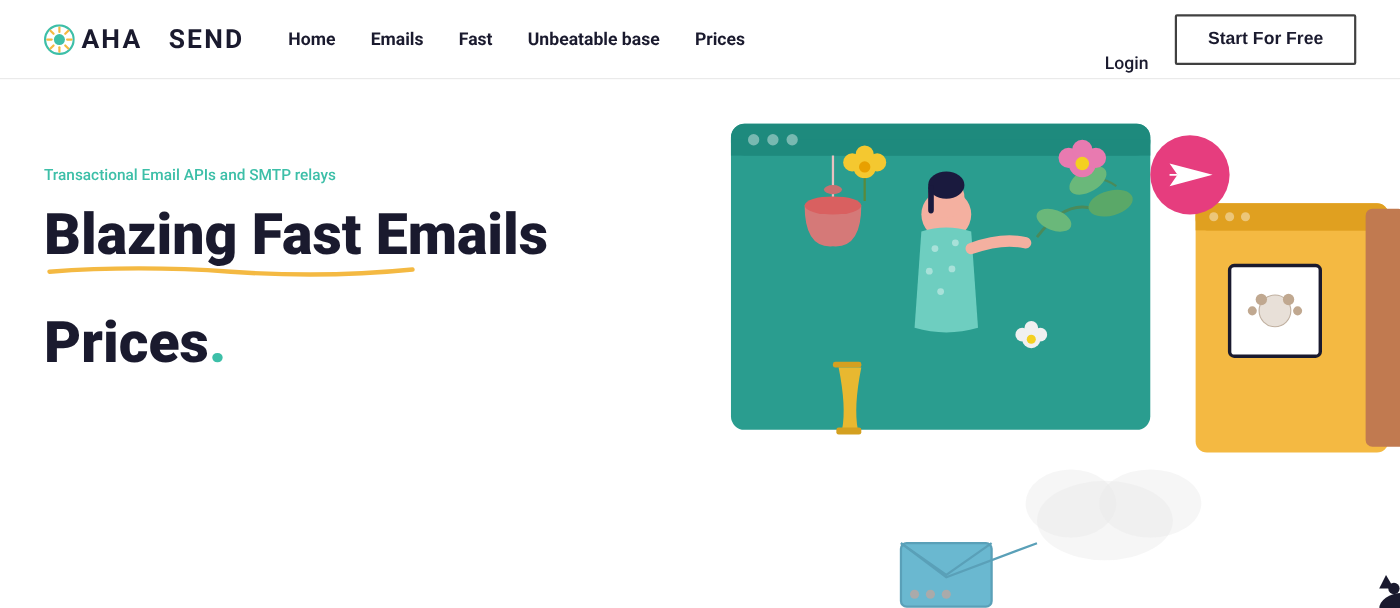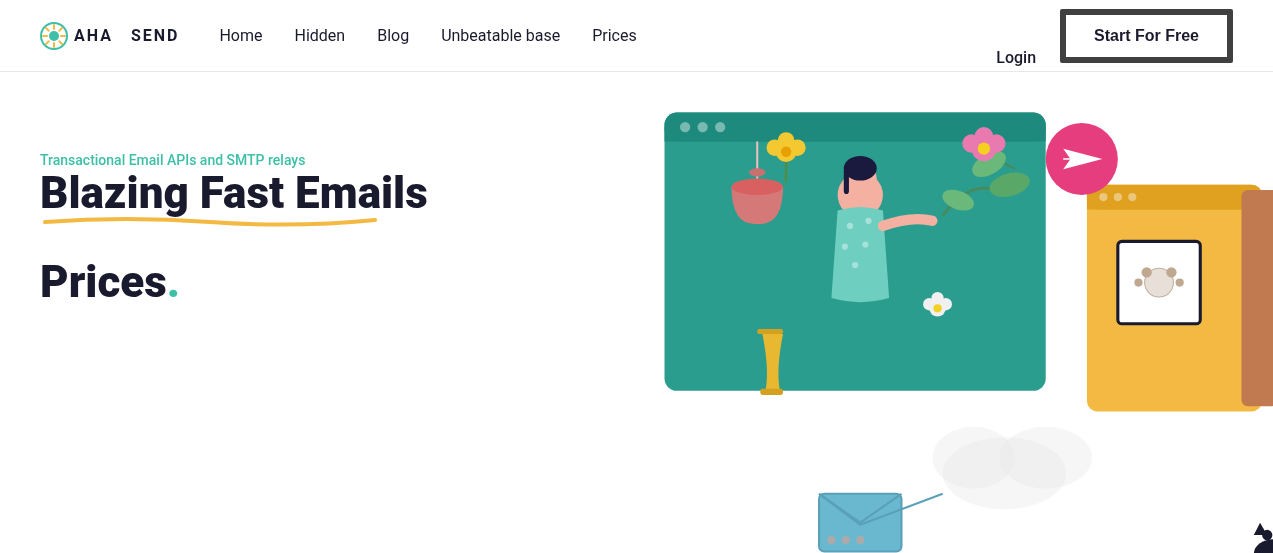--- a/index.html
+++ b/index.html
@@ -33,21 +33,21 @@
       gap: 40px;
     }
 
     .logo {
       display: flex;
       align-items: center;
       gap: 6px;
     }
 
     .logo-text {
-      font-size: 16px;
+      font-size: 24px;
       font-weight: 700;
       color: #1a1a2e;
       letter-spacing: 2px;
     }
 
     .logo-icon {
       width: 28px;
       height: 28px;
     }
 
@@ -55,40 +55,40 @@
       display: flex;
       align-items: center;
       gap: 32px;
       list-style: none;
     }
 
     .nav-links a {
       text-decoration: none;
       color: #1a1a2e;
       font-size: 16px;
-      font-weight: 400;
+      font-weight: 700;
     }
 
     .navbar-right {
       display: flex;
       align-items: center;
       gap: 24px;
     }
 
     .login-link {
       text-decoration: none;
       color: #1a1a2e;
       font-size: 16px;
       font-weight: 500;
       margin-top: 43px;
     }
 
     .start-free-btn {
       padding: 12px 28px;
-      border: 6px solid #404040;
+      border: 2px solid #404040;
       background: #fff;
       color: #1a1a2e;
       font-size: 16px;
       font-weight: 600;
       cursor: pointer;
       border-radius: 2px;
     }
 
     
     .hero {
@@ -104,24 +104,25 @@
       flex: 0 0 520px;
       padding-top: 20px;
       position: relative;
       z-index: 2;
     }
 
     .hero-tagline {
       color: #3dbfa8;
       font-size: 14px;
       font-weight: 500;
+      margin-bottom: 16px;
     }
 
     .hero-title {
-      font-size: 44px;
+      font-size: 52px;
       font-weight: 900;
       color: #1a1a2e;
       line-height: 1.15;
       margin-bottom: 20px;
       position: relative;
     }
 
     .hero-title-line1 {
       display: block;
       position: relative;
@@ -184,22 +185,22 @@
       </svg>
       <span class="logo-text">
         <span>AHA</span>
         &nbsp;
         <span>SEND</span>
       </span>
     </div>
 
     <ul class="nav-links">
       <li><a>Home</a></li>
-      <li><a>Hidden</a></li>
-      <li><a>Blog</a></li>
+      <li><a>Emails</a></li>
+      <li><a>Fast</a></li>
       <li><a>Unbeatable base</a></li>
       <li><a>Prices</a></li>
     </ul>
   </div>
 
   <div class="navbar-right">
     <a class="login-link">Login</a>
     <button class="start-free-btn">Start For Free</button>
   </div>
 </nav>

